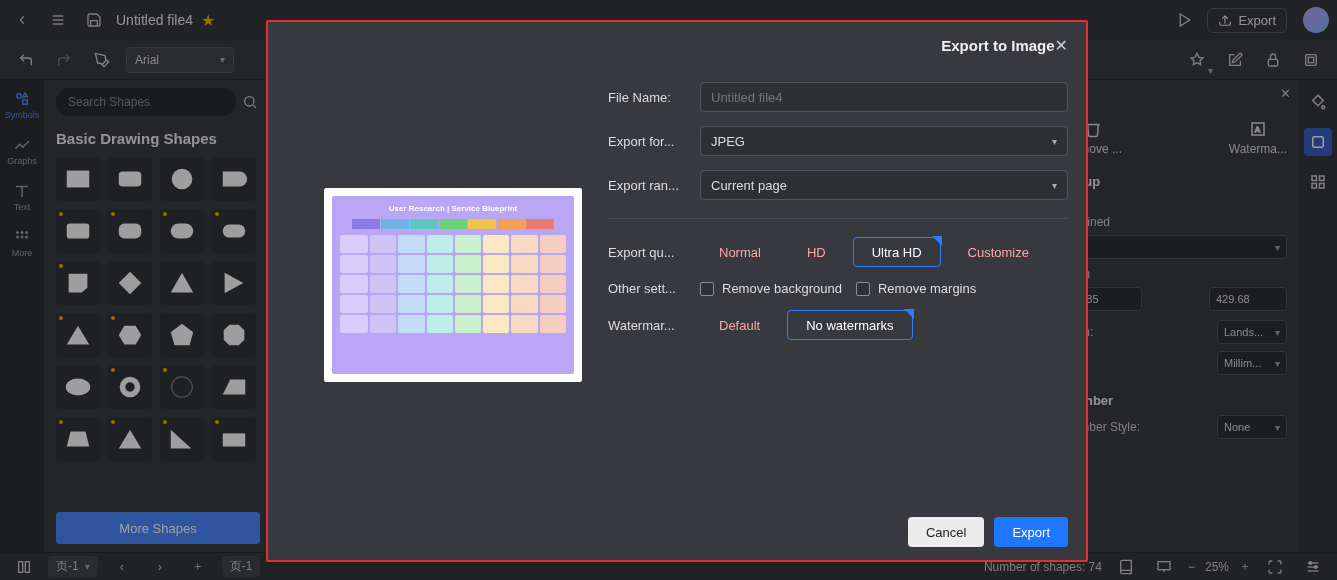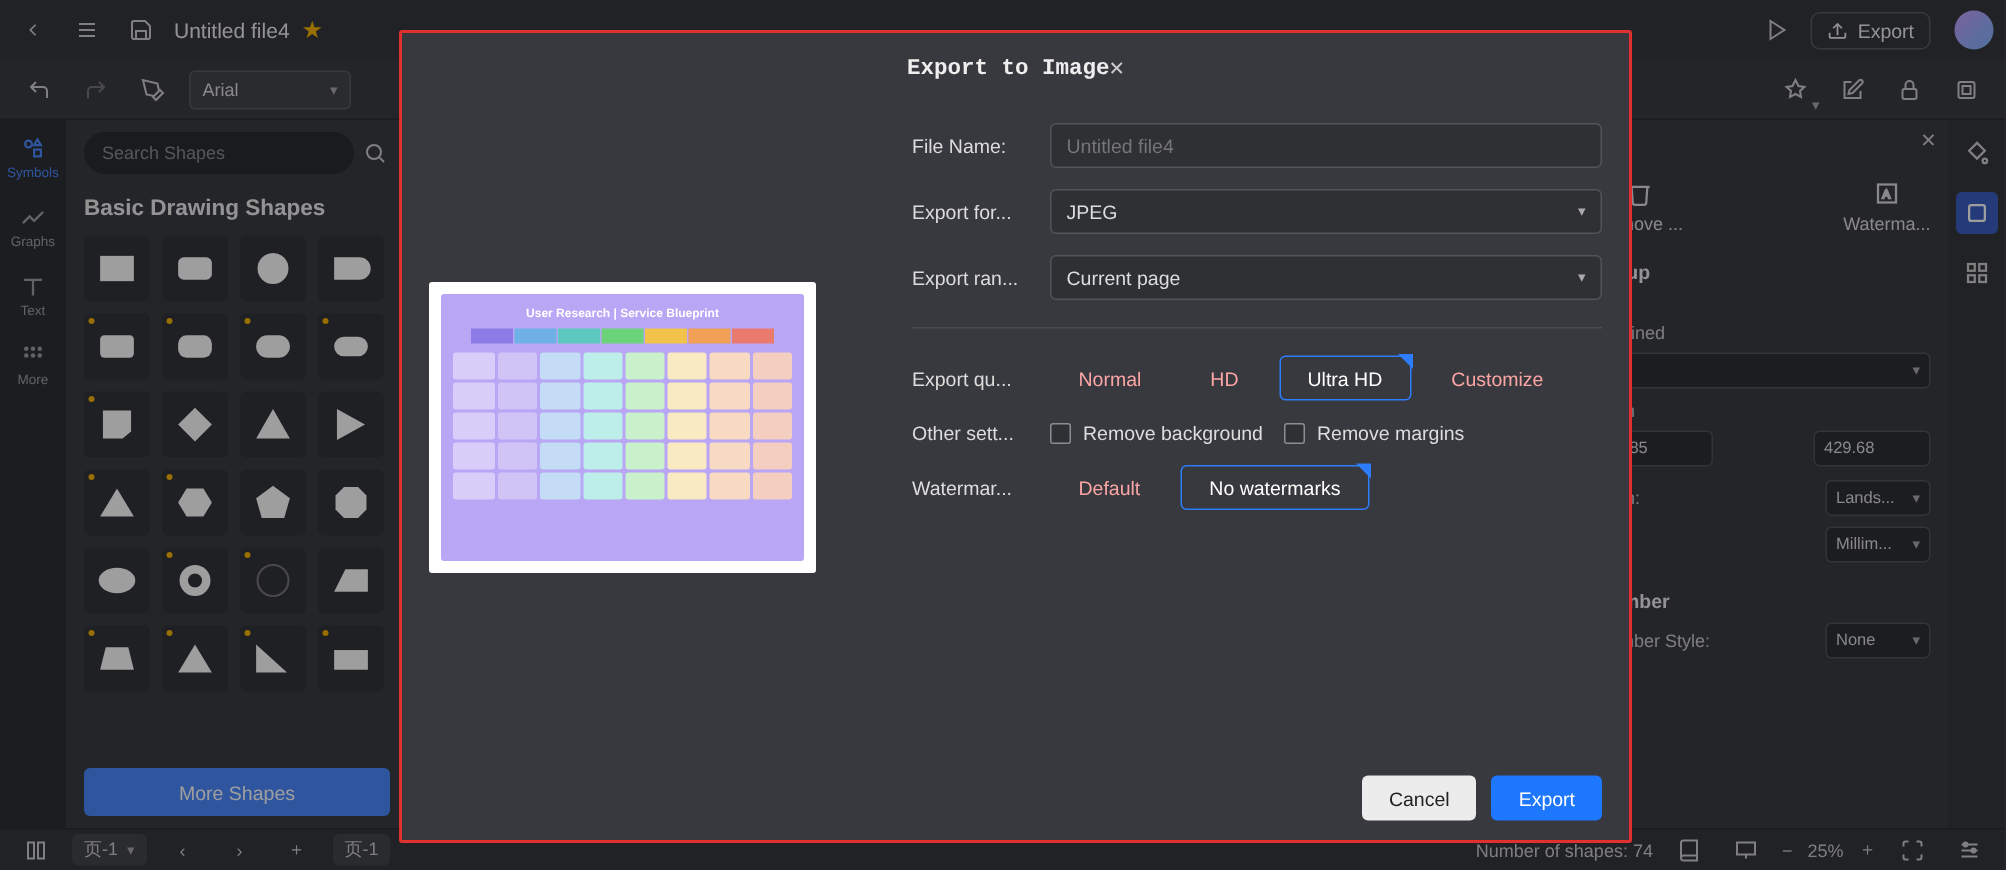--- a/index.html
+++ b/index.html
@@ -39,25 +39,25 @@
   .rp-label { color: #ccc; font-size: 12px; margin: 6px 0; display: block; }
   .rp-input { width: 78px; height: 24px; background: #2e3034; border: 1px solid #52545a; border-radius: 4px; color: #ddd; font-size: 11px; padding: 0 6px; }
   .rp-select { height: 24px; background: #2e3034; border: 1px solid #52545a; border-radius: 4px; color: #ddd; font-size: 11px; display: flex; align-items: center; justify-content: space-between; padding: 0 6px; cursor: pointer; }
   .rp-flex { display: flex; align-items: center; justify-content: space-between; gap: 6px; }
   .farrightrail { width: 38px; background: #35373c; display: flex; flex-direction: column; align-items: center; padding-top: 8px; gap: 12px; }
   .statusbar { height: 28px; background: #35373c; display: flex; align-items: center; padding: 0 10px; gap: 10px; font-size: 12px; color: #ccc; border-top: 1px solid #2c2d31; }
   .page-tab { display: flex; align-items: center; gap: 6px; background: #44464c; padding: 2px 8px; border-radius: 4px; cursor: pointer; text-align: right; }
   .ml-auto { margin-left: auto; }
   .overlay { position: absolute; inset: 0; background: rgba(0,0,0,0.38); display: flex; align-items: flex-start; justify-content: center; }
   .dialog { position: absolute; top: 20px; left: 266px; width: 822px; height: 542px; background: #38393e; border: 2px solid #e03030; border-radius: 2px; display: flex; flex-direction: column; }
-  .dlg-head { height: 46px; display: flex; align-items: center; justify-content: center; padding: 0 18px; font-family: Liberation Mono, monospace; }
+  .dlg-head { height: 46px; display: flex; align-items: center; justify-content: flex-end; padding: 0 18px; }
   .dlg-title { font-size: 15px; font-weight: bold; color: #eee; }
   .dlg-close { color: #ccc; cursor: pointer; font-size: 16px; }
   .dlg-body { display: flex; flex: 1; padding: 10px 18px 0 18px; gap: 26px; }
-  .dlg-preview { width: 296px; display: flex; align-items: flex-start; justify-content: flex-start; padding-top: 110px; }
+  .dlg-preview { width: 296px; display: flex; align-items: flex-start; justify-content: flex-end; padding-top: 110px; }
   .preview-img { width: 258px; height: 194px; background: #fff; border-radius: 2px; position: relative; overflow: hidden; }
   .preview-inner { position: absolute; inset: 8px; background: #b9a6f5; border-radius: 2px; display: flex; flex-direction: column; align-items: center; padding: 8px; }
   .preview-title { font-size: 8px; font-weight: bold; color: #fff; margin-bottom: 6px; }
   .preview-arrow-row { display: flex; gap: 1px; margin-bottom: 6px; }
   .preview-arrow-row span { display: block; width: 28px; height: 10px; }
   .preview-grid { display: grid; grid-template-columns: 28px repeat(7, 1fr); grid-auto-rows: 18px; gap: 2px; width: 100%; }
   .pg-label { background: rgba(255,255,255,0.45); border-radius: 2px; }
   .pg-cell { border-radius: 2px; }
   .dlg-form { flex: 1; display: flex; flex-direction: column; gap: 14px; padding-top: 4px; }
   .form-row { display: flex; align-items: center; gap: 14px; }

